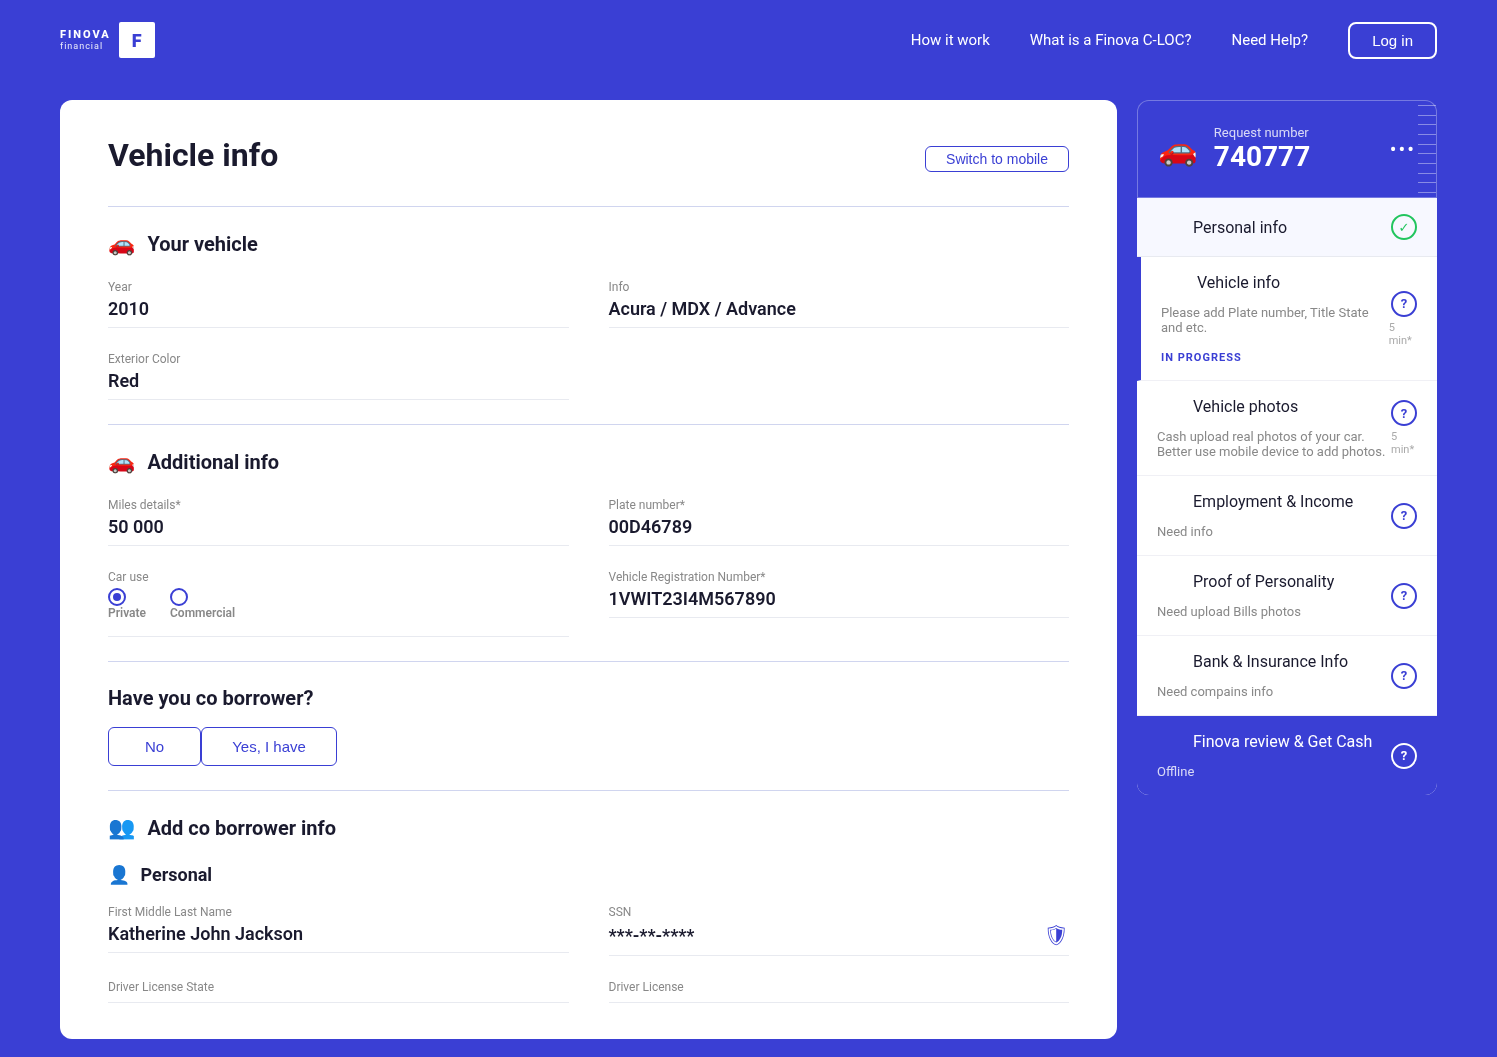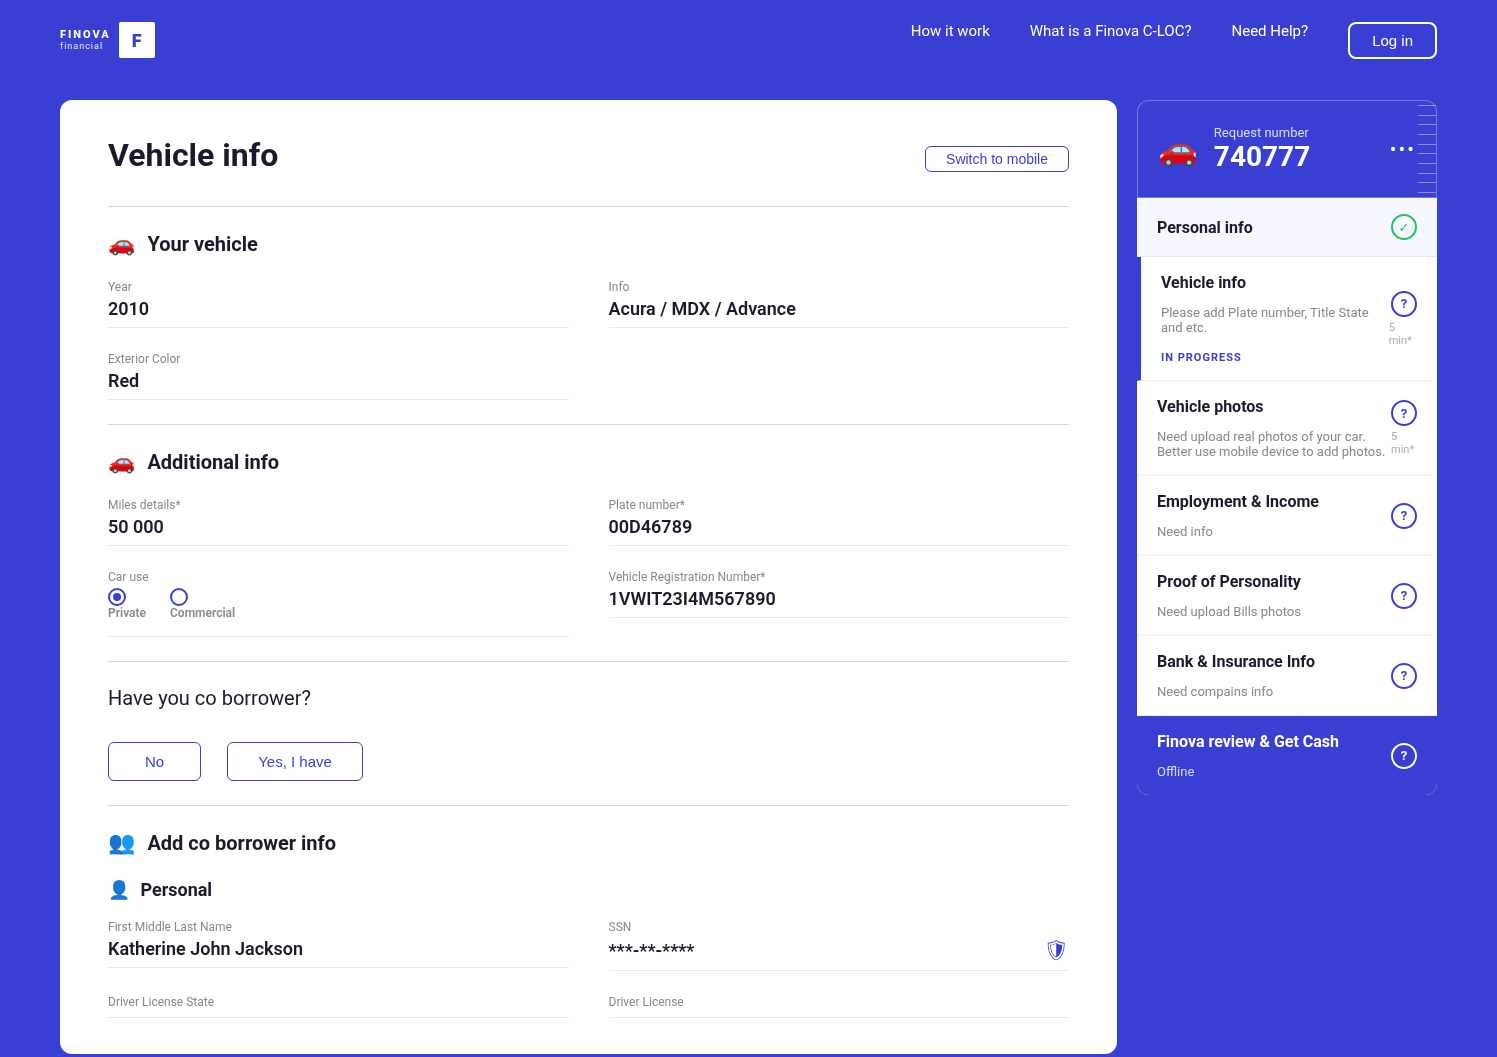--- a/index.html
+++ b/index.html
@@ -46,21 +46,21 @@
       display: flex;
       align-items: center;
       justify-content: center;
       font-weight: 900;
       color: #3a3fd4;
       font-size: 18px;
       border-radius: 2px;
     }
     .nav-links {
       display: flex;
-      align-items: flex-start;
+      align-items: center;
       gap: 40px;
     }
     .nav-link {
       color: white;
       text-decoration: none;
       font-size: 15px;
       cursor: pointer;
     }
     .nav-btn {
       color: white;
@@ -173,27 +173,27 @@
     }
     .radio-circle.checked::after {
       content: '';
       width: 8px;
       height: 8px;
       border-radius: 50%;
       background: #3a3fd4;
     }
     .co-borrower-question {
       font-size: 20px;
-      font-weight: 400;
+      font-weight: 700;
       color: #1a1a2e;
-      margin-bottom: 32px;
+      margin-bottom: 17px;
     }
     .btn-group {
       display: flex;
-      gap: 26px;
+      gap: 0;
     }
     .btn-no {
       border: 1.5px solid #3a3fd4;
       color: #3a3fd4;
       background: transparent;
       padding: 10px 36px;
       border-radius: 6px;
       font-size: 15px;
       cursor: pointer;
     }
@@ -265,22 +265,23 @@
     .step-item.highlighted {
       background: #3a3fd4;
     }
     .step-header {
       display: flex;
       align-items: center;
       justify-content: space-between;
     }
     .step-title {
       font-size: 16px;
-      font-weight: 700;
+      font-weight: 400;
       color: #1a1a2e;
+      margin-left: 36px;
     }
     .step-title.white {
       color: white;
     }
     .step-subtitle {
       font-size: 13px;
       color: #888;
       margin-top: 13px;
     }
     .step-subtitle.white {
@@ -537,21 +538,21 @@
             <div class="step-icon-q">?</div>
             <div class="step-time">5 min*</div>
           </div>
         </div>
       </div>
 
       <div class="step-item">
         <div class="step-header">
           <div>
             <div class="step-title">Vehicle photos</div>
-            <div class="step-subtitle">Need upload real photos of your car. Better use mobile device to add photos.</div>
+            <div class="step-subtitle">Cash upload real photos of your car. Better use mobile device to add photos.</div>
           </div>
           <div style="display:flex;flex-direction:column;align-items:flex-end;gap:4px">
             <div class="step-icon-q">?</div>
             <div class="step-time">5 min*</div>
           </div>
         </div>
       </div>
 
       <div class="step-item">
         <div class="step-header">

